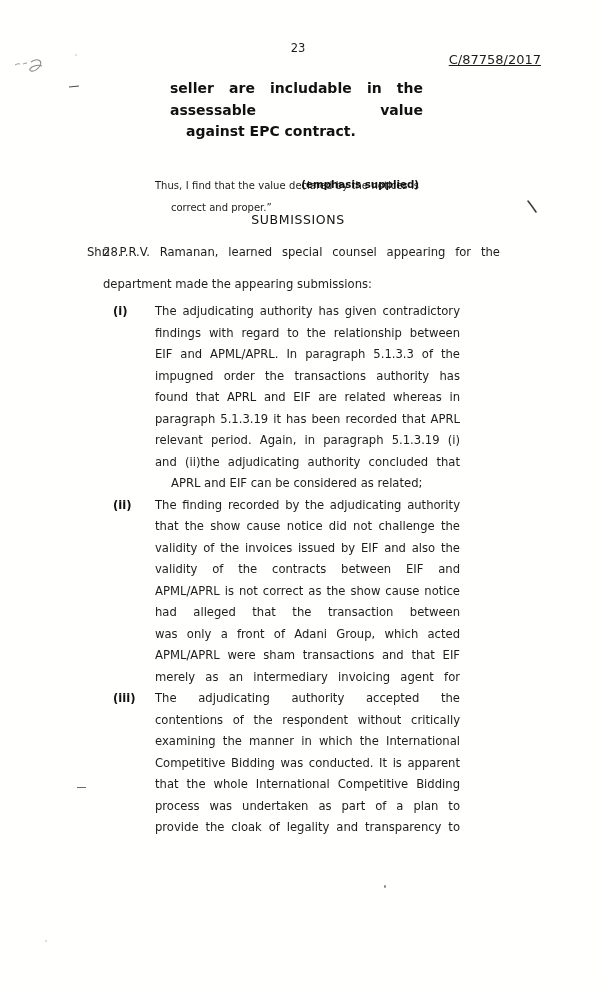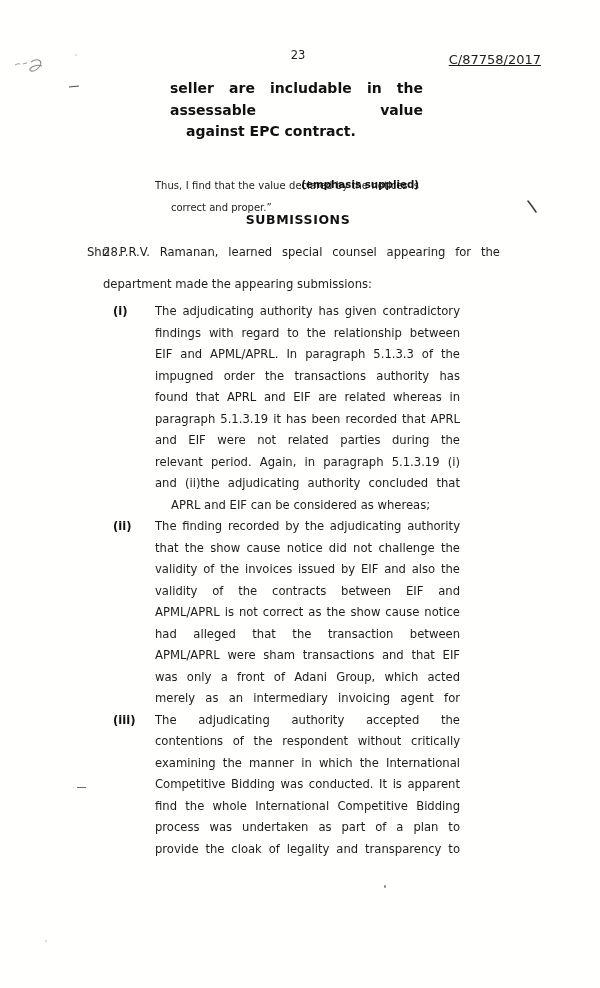--- a/index.html
+++ b/index.html
@@ -3,29 +3,29 @@
 <meta charset="utf-8">
 <style>
   html,body{margin:0;padding:0;background:#ffffff;}
   .page{
     position:relative;width:600px;height:988px;background:#fffffe;
     font-family:"DejaVu Sans","Liberation Sans",sans-serif;color:#1c1c1c;
     overflow:hidden;
   }
   .abs{position:absolute;}
   
-  .page-number{left:0;top:41px;width:596px;text-align:center;font-size:11.5px;line-height:14px;margin-top:7px;}
+  .page-number{left:0;top:41px;width:596px;text-align:center;font-size:11.5px;line-height:14px;}
   .case-number{top:52px;right:59px;font-size:13px;line-height:16px;text-decoration:underline;}
   
   .quote-bold{left:170px;top:78px;width:253px;font-size:14px;font-weight:bold;line-height:21.5px;color:#111;}
   
   .quote-close{left:155px;top:139px;width:264px;font-size:10px;line-height:22px;margin-top:36px;}
   .emphasis{left:155px;top:173px;width:264px;text-align:right;font-size:10.3px;font-weight:bold;line-height:22px;color:#111;}
   
-  .heading{left:0;top:212px;width:596px;margin:0;text-align:center;font-size:12.5px;font-weight:bold;letter-spacing:0.6px;line-height:16px;color:#111;}
+  .heading{left:0;top:212px;width:596px;margin:0;text-align:center;font-size:12.5px;font-weight:normal;letter-spacing:0.6px;line-height:16px;color:#111;}
   
   .para28{left:87px;top:236px;width:413px;font-size:11.6px;line-height:32px;}
   .para28 .jline:first-child{text-indent:35px;}
   .para-num{position:absolute;left:16px;top:0;line-height:32px;}
   
   .sub-list{left:155px;top:301px;width:305px;font-size:11.6px;line-height:21.5px;}
   .sub-item{position:relative;}
   .marker{position:absolute;left:-42px;top:0;font-weight:bold;line-height:21.5px;color:#111;}
   
   .jline{text-align:justify;text-align-last:justify;}
@@ -82,47 +82,46 @@
   <section class="abs sub-list">
     <div class="sub-item">
       <span class="marker">(i)</span>
       <div>
           <div class="jline">The adjudicating authority has given contradictory</div>
           <div class="jline">findings with regard to the relationship between</div>
           <div class="jline">EIF and APML/APRL. In paragraph 5.1.3.3 of the</div>
           <div class="jline">impugned order the transactions authority has</div>
           <div class="jline">found that APRL and EIF are related whereas in</div>
           <div class="jline">paragraph 5.1.3.19 it has been recorded that APRL</div>
-          <div class="jline">and EIF were not related parties during the</div>
           <div class="jline">relevant period. Again, in paragraph 5.1.3.19 (i)</div>
           <div class="jline">and (ii)the adjudicating authority concluded that</div>
-          <div class="jline last">APRL and EIF can be considered as whereas;</div>
+          <div class="jline last">APRL and EIF can be considered as related;</div>
         </div>
     </div>
     <div class="sub-item">
       <span class="marker">(ii)</span>
       <div>
           <div class="jline">The finding recorded by the adjudicating authority</div>
           <div class="jline">that the show cause notice did not challenge the</div>
           <div class="jline">validity of the invoices issued by EIF and also the</div>
           <div class="jline">validity of the contracts between EIF and</div>
           <div class="jline">APML/APRL is not correct as the show cause notice</div>
           <div class="jline">had alleged that the transaction between</div>
+          <div class="jline">was only a front of Adani Group, which acted</div>
           <div class="jline">APML/APRL were sham transactions and that EIF</div>
-          <div class="jline">was only a front of Adani Group, which acted</div>
           <div class="jline">merely as an intermediary invoicing agent for</div>
         </div>
     </div>
     <div class="sub-item">
       <span class="marker">(iii)</span>
       <div>
           <div class="jline">The adjudicating authority accepted the</div>
           <div class="jline">contentions of the respondent without critically</div>
           <div class="jline">examining the manner in which the International</div>
           <div class="jline">Competitive Bidding was conducted. It is apparent</div>
-          <div class="jline">find the whole International Competitive Bidding</div>
+          <div class="jline">that the whole International Competitive Bidding</div>
           <div class="jline">process was undertaken as part of a plan to</div>
           <div class="jline">provide the cloak of legality and transparency to</div>
         </div>
     </div>
   </section>
 
 </div>
 
 </body></html>

